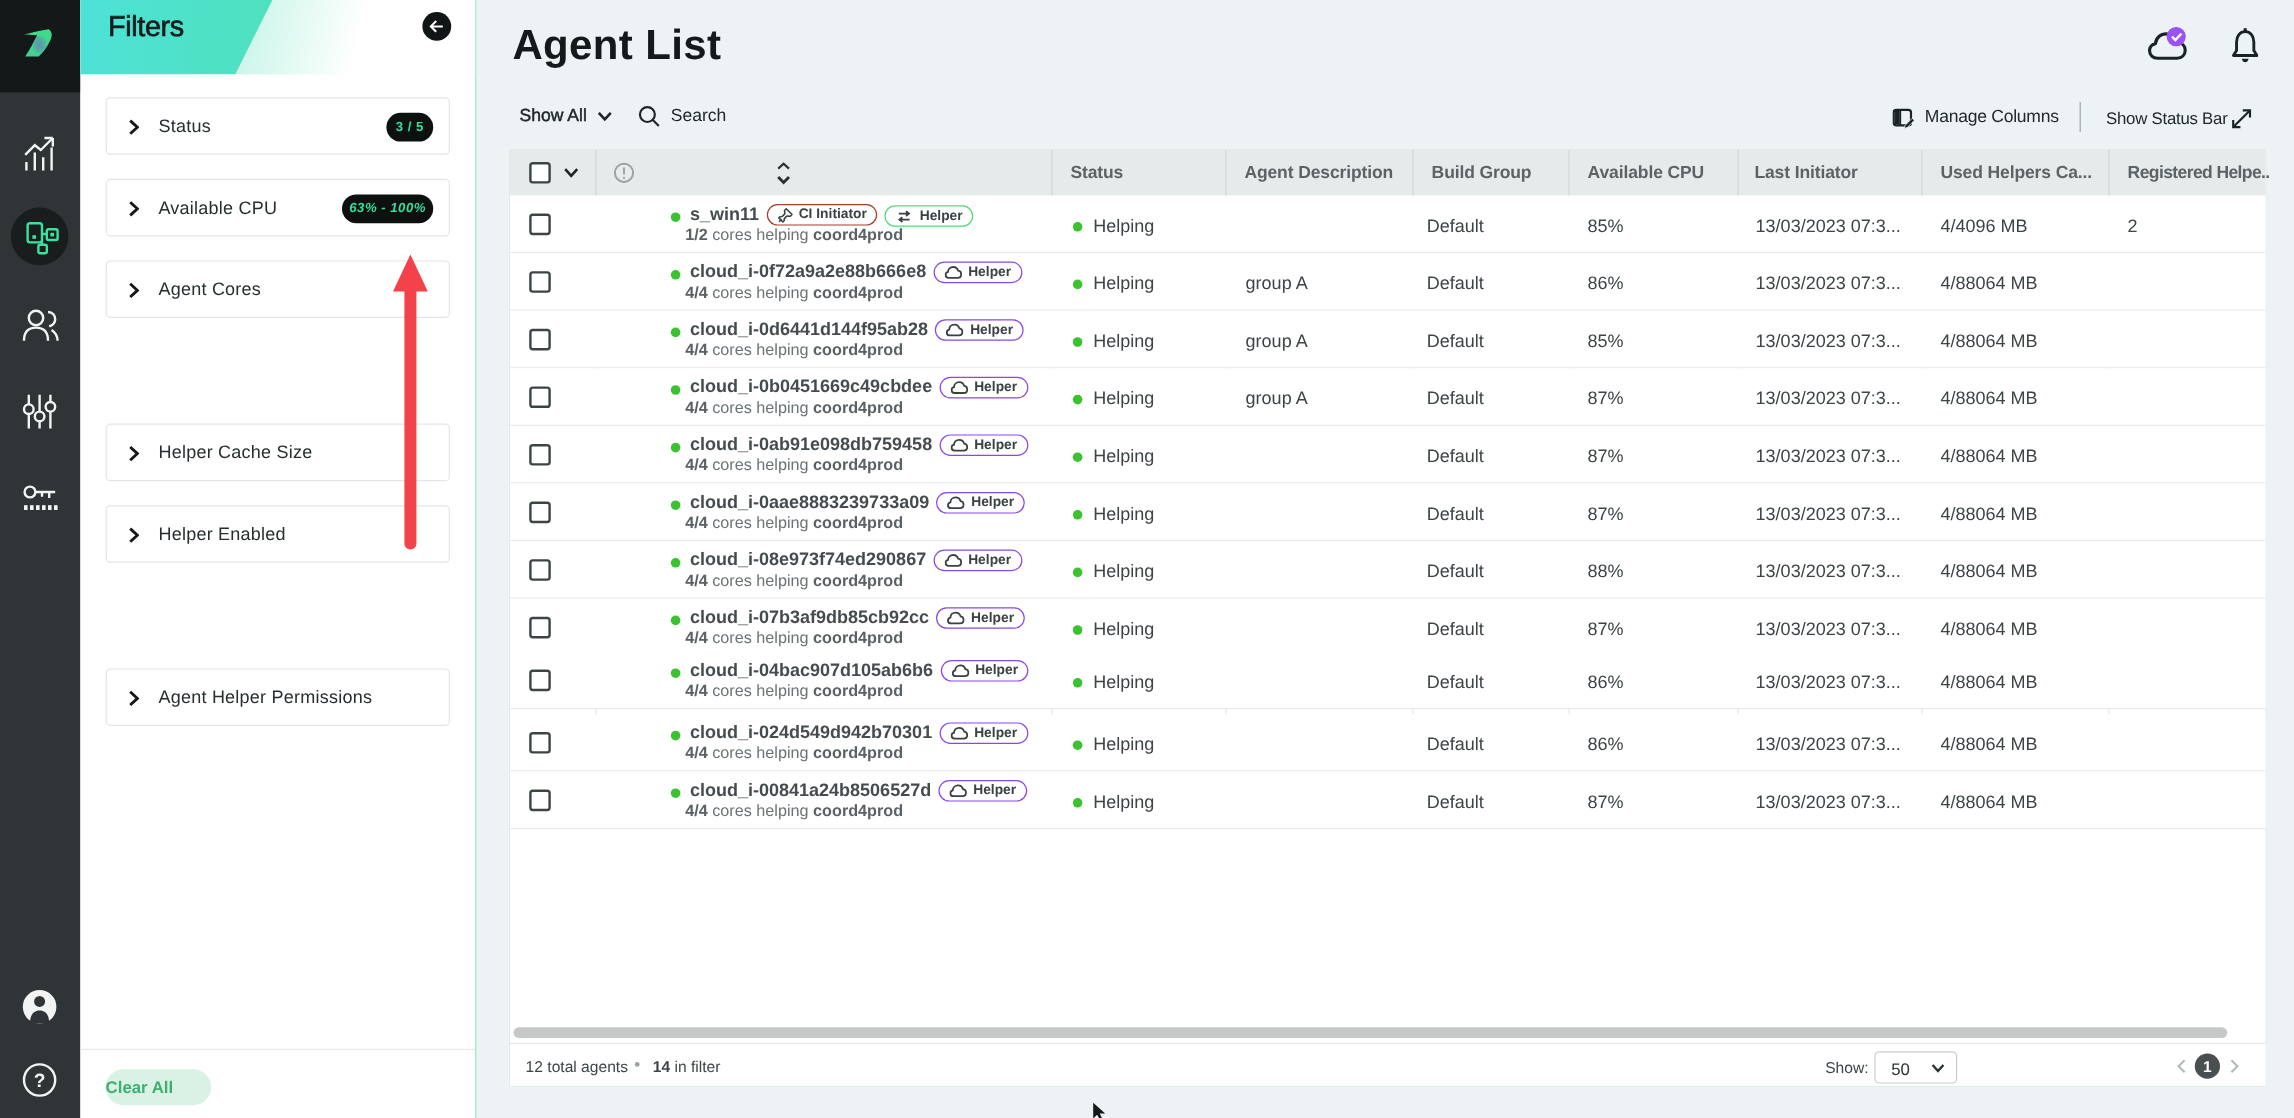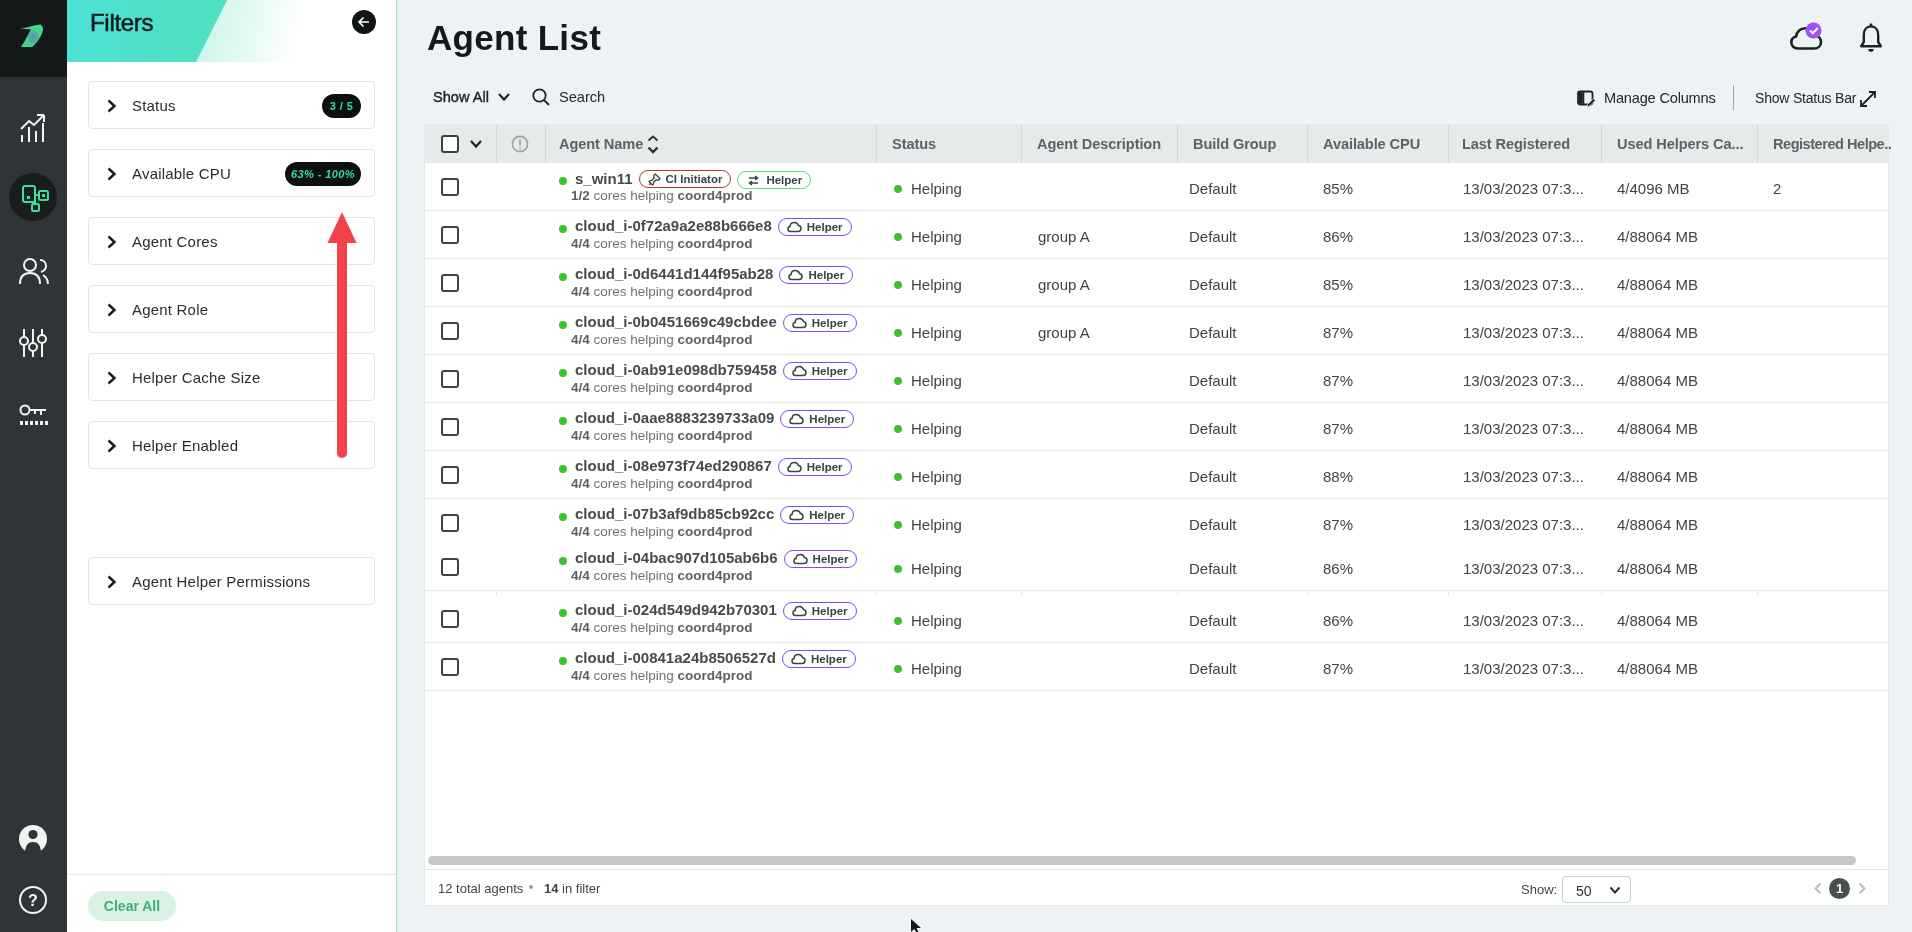--- a/index.html
+++ b/index.html
@@ -15,21 +15,21 @@
 #fheadteal { position:absolute; left:0; top:0; width:329px; height:62px;
   background:linear-gradient(100deg, #4de2d8 0%, #50dfa6 90%);
   clip-path:polygon(0 0, 160px 0, 129px 62px, 0 62px); }
 #ftitle { position:absolute; left:23px; top:9px; font-size:24px; font-weight:normal; letter-spacing:-0.3px; color:#171d1c; -webkit-text-stroke:0.55px #171d1c; }
 #backbtn { position:absolute; left:285px; top:10px; width:24px; height:24px; border-radius:50%; background:#101615; }
 .fitem { position:absolute; left:21px; width:287px; height:48px; border:1px solid #e3e6e6; border-radius:4px; background:#fff; }
 .fitem .chev { position:absolute; left:18px; top:17px; }
 .fitem .flabel { position:absolute; left:43px; top:15px; font-size:15px; color:#272e30; letter-spacing:0.2px; }
 .fbadge { position:absolute; top:12px; height:24px; border-radius:12px; background:#0c1110; color:#35dd9b; font-size:11px; font-weight:bold; letter-spacing:0.4px; text-align:center; }
 #fsep { position:absolute; left:0; top:874px; width:329px; height:1px; background:#e7eaea; }
-#clearall { position:absolute; left:21px; top:891px; width:88px; height:30px; border-radius:15px; background:#d9f2e3; color:#3fae74; font-size:14px; font-weight:bold; text-align:center; line-height:30px; }
+#clearall { position:absolute; left:21px; top:891px; width:88px; height:30px; border-radius:15px; background:#d9f2e3; color:#3fae74; font-size:14px; font-weight:bold; text-align:left; line-height:30px; }
 #main { position:absolute; left:398px; top:0; width:1514px; height:932px; }
 #title { position:absolute; left:29px; top:18px; font-size:35px; font-weight:bold; letter-spacing:0.3px; color:#16191b; }
 .tbitem { position:absolute; font-size:14.6px; color:#21272a; }
 #card { position:absolute; left:26px; top:124px; width:1465px; height:782px; background:#fff; border:1px solid #e6e9e9; }
 #thead { position:absolute; left:0; top:0; width:1463px; height:38px; background:#e7eaea; }
 .hcell { position:absolute; top:0; height:38px; line-height:38px; font-size:14.6px; font-weight:bold; color:#5b6366; letter-spacing:-0.1px; white-space:nowrap; overflow:hidden; border-left:1px solid #d2d6d6; padding-left:15px; }
 .colline { position:absolute; top:38px; width:1px; height:528px; background:#e4e7e7; }
 .trow { position:absolute; left:0; width:1463px; height:48px; border-bottom:1px solid #e7eaea; background:#fff; }
 .cbx { position:absolute; left:16px; top:15px; width:18px; height:18px; border:2px solid #3d4446; border-radius:3px; background:#fff; }
 .dot { position:absolute; width:8px; height:8px; border-radius:50%; background:#3ac32e; }
@@ -150,26 +150,20 @@
       </svg>
       <span class="flabel">Available CPU</span>
       <span class="fbadge" style="left:196px;width:76px;line-height:24px;font-style:italic;">63% - 100%</span>
     </div>
   <div class="fitem" style="top:217px">
       <svg class="chev" width="9" height="14" viewBox="0 0 9 14">
         <path d="M1.5 1.5 L7.5 7 L1.5 12.5" stroke="#16191b" stroke-width="2.4" fill="none"></path>
       </svg>
       <span class="flabel">Agent Cores</span>
     </div>
-  <div class="fitem" style="top:285px">
-      <svg class="chev" width="9" height="14" viewBox="0 0 9 14">
-        <path d="M1.5 1.5 L7.5 7 L1.5 12.5" stroke="#16191b" stroke-width="2.4" fill="none"></path>
-      </svg>
-      <span class="flabel">Agent Role</span>
-    </div>
   <div class="fitem" style="top:353px">
       <svg class="chev" width="9" height="14" viewBox="0 0 9 14">
         <path d="M1.5 1.5 L7.5 7 L1.5 12.5" stroke="#16191b" stroke-width="2.4" fill="none"></path>
       </svg>
       <span class="flabel">Helper Cache Size</span>
     </div>
   <div class="fitem" style="top:421px">
       <svg class="chev" width="9" height="14" viewBox="0 0 9 14">
         <path d="M1.5 1.5 L7.5 7 L1.5 12.5" stroke="#16191b" stroke-width="2.4" fill="none"></path>
       </svg>
@@ -232,30 +226,29 @@
     <div id="thead">
       <div class="cbx" style="top:10px;"></div>
       <svg style="position:absolute;left:44px;top:14px" width="14" height="10" viewBox="0 0 14 10">
           <path d="M2 2 L7 7.5 L12 2" stroke="#1f2527" stroke-width="2.2" fill="none"></path>
         </svg>
       <svg style="position:absolute;left:86px;top:10px" width="18" height="18" viewBox="0 0 18 18">
           <circle cx="9" cy="9" r="7.6" stroke="#9aa2a4" stroke-width="1.6" fill="none"></circle>
           <path d="M9 4.5 L9 10.5 M9 12.5 L9 14" stroke="#9aa2a4" stroke-width="1.6"></path>
         </svg>
       <div class="hcell" style="left:71px;width:49px;padding-left:0;"></div>
-      <div class="hcell" style="left:120px;width:331px;padding-left:13px;">Agent Name</div>
       <svg style="position:absolute;left:222px;top:10px" width="12" height="20" viewBox="0 0 12 20">
           <path d="M1.5 5.5 L6 1.5 L10.5 5.5" stroke="#2a3134" stroke-width="1.8" fill="none"></path>
           <path d="M1.5 12.5 L6 17 L10.5 12.5" stroke="#2a3134" stroke-width="2.4" fill="none"></path>
         </svg>
       <div class="hcell" style="left:451px;width:145px;">Status</div>
       <div class="hcell" style="left:596px;width:156px;">Agent Description</div>
       <div class="hcell" style="left:752px;width:130px;">Build Group</div>
       <div class="hcell" style="left:882px;width:141px;">Available CPU</div>
-      <div class="hcell" style="left:1023px;width:153px;padding-left:13px;">Last Registered</div>
+      <div class="hcell" style="left:1023px;width:153px;padding-left:13px;">Last Initiator</div>
       <div class="hcell" style="left:1176px;width:156px;">Used Helpers Ca...</div>
       <div class="hcell" style="left:1332px;width:135px;letter-spacing:-0.5px;">Registered Helpe..</div>
     </div>
     <div class="colline" style="left:71px"></div>
     <div class="colline" style="left:451px"></div>
     <div class="colline" style="left:596px"></div>
     <div class="colline" style="left:752px"></div>
     <div class="colline" style="left:882px"></div>
     <div class="colline" style="left:1023px"></div>
     <div class="colline" style="left:1176px"></div>

